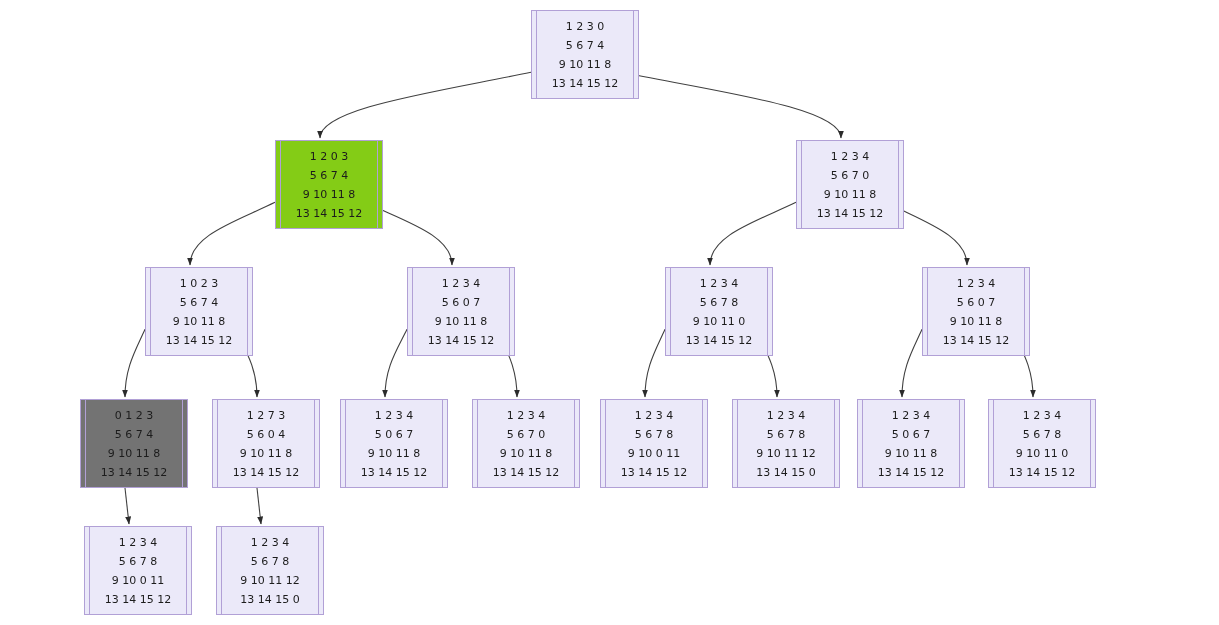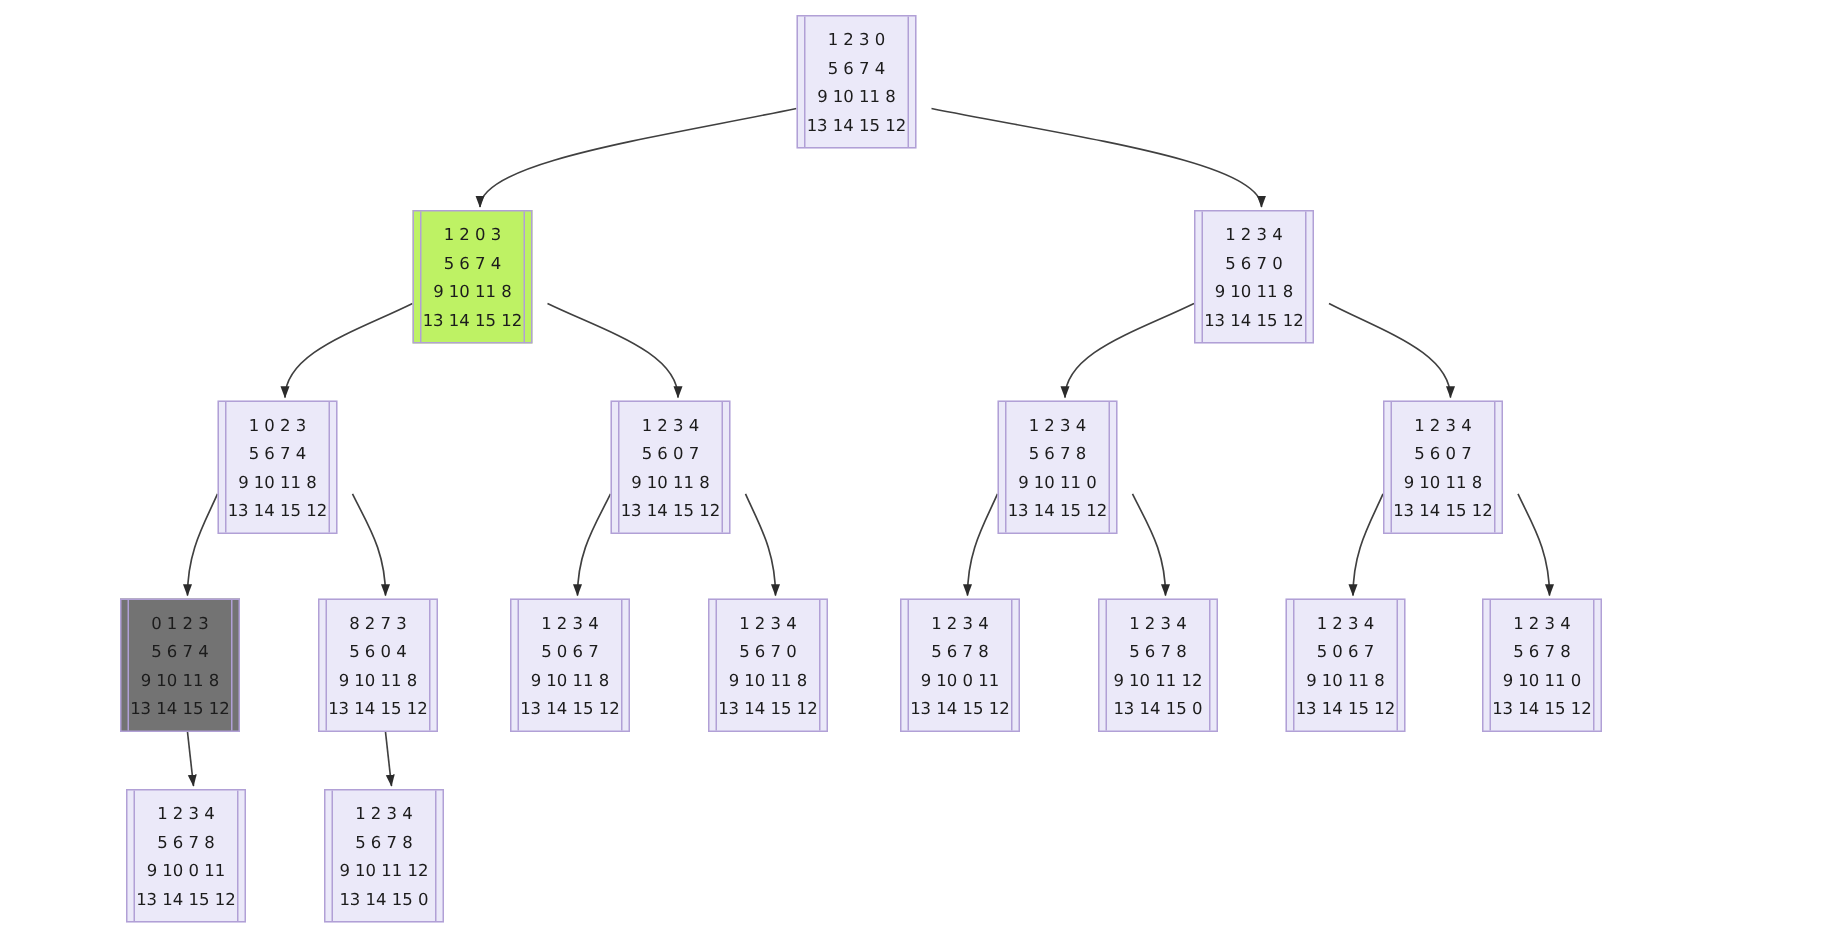--- a/index.html
+++ b/index.html
@@ -7,21 +7,21 @@
     position:relative;
     width:1219px;height:625px;
     background:#ffffff;
     overflow:hidden;
     font-family:"DejaVu Sans", sans-serif;
   }
   #edges{position:absolute;left:0;top:0;z-index:1;}
   .edge{fill:none;stroke:#404040;stroke-width:1.1px;}
   .node{
     position:absolute;
-    width:80px;height:89px;
+    width:108px;height:89px;
     box-sizing:border-box;
     background:#ebe9f9;
     border:1px solid #b1a0d6;
     z-index:2;
     display:flex;flex-direction:column;
     justify-content:center;align-items:center;
   }
   .node::before,.node::after{
     content:"";position:absolute;top:0;bottom:0;width:1px;background:#b1a0d6;
   }
@@ -58,21 +58,21 @@
       <path d="M1012,329.3 C1021.45,349.61 1033,367 1033,397" class="edge" marker-end="url(#arrow)" style="stroke: rgb(64, 64, 64);"></path>
       <path d="M125,488 L129,524" class="edge" marker-end="url(#arrow)" style="stroke: rgb(64, 64, 64);"></path>
       <path d="M257,488 L261,524" class="edge" marker-end="url(#arrow)" style="stroke: rgb(64, 64, 64);"></path>
     </svg>
 <div class="node" style="left: 531px; top: 10px; background: rgb(235, 233, 249); border-color: rgb(177, 160, 214);">
       <div class="row" style="color: rgb(28, 28, 28);">1 2 3 0</div>
       <div class="row" style="color: rgb(28, 28, 28);">5 6 7 4</div>
       <div class="row" style="color: rgb(28, 28, 28);">9 10 11 8</div>
       <div class="row" style="color: rgb(28, 28, 28);">13 14 15 12</div>
     </div>
-    <div class="node" style="left: 275px; top: 140px; background: #bef264; border-color: rgb(177, 160, 214);">
+    <div class="node" style="left: 275px; top: 140px; background: #84cc16; border-color: rgb(177, 160, 214);">
       <div class="row" style="color: rgb(28, 28, 28);">1 2 0 3</div>
       <div class="row" style="color: rgb(28, 28, 28);">5 6 7 4</div>
       <div class="row" style="color: rgb(28, 28, 28);">9 10 11 8</div>
       <div class="row" style="color: rgb(28, 28, 28);">13 14 15 12</div>
     </div>
     <div class="node" style="left: 796px; top: 140px; background: rgb(235, 233, 249); border-color: rgb(177, 160, 214);">
       <div class="row" style="color: rgb(28, 28, 28);">1 2 3 4</div>
       <div class="row" style="color: rgb(28, 28, 28);">5 6 7 0</div>
       <div class="row" style="color: rgb(28, 28, 28);">9 10 11 8</div>
       <div class="row" style="color: rgb(28, 28, 28);">13 14 15 12</div>
@@ -101,21 +101,21 @@
       <div class="row" style="color: rgb(28, 28, 28);">9 10 11 8</div>
       <div class="row" style="color: rgb(28, 28, 28);">13 14 15 12</div>
     </div>
     <div class="node" style="left: 80px; top: 399px; background: #737373; border-color: rgb(177, 160, 214);">
       <div class="row" style="color: rgb(28, 28, 28);">0 1 2 3</div>
       <div class="row" style="color: rgb(28, 28, 28);">5 6 7 4</div>
       <div class="row" style="color: rgb(28, 28, 28);">9 10 11 8</div>
       <div class="row" style="color: rgb(28, 28, 28);">13 14 15 12</div>
     </div>
     <div class="node" style="left: 212px; top: 399px; background: rgb(235, 233, 249); border-color: rgb(177, 160, 214);">
-      <div class="row" style="color: rgb(28, 28, 28);">8 2 7 3</div>
+      <div class="row" style="color: rgb(28, 28, 28);">1 2 7 3</div>
       <div class="row" style="color: rgb(28, 28, 28); text-align: center;">5 6 0 4</div>
       <div class="row" style="color: rgb(28, 28, 28);">9 10 11 8</div>
       <div class="row" style="color: rgb(28, 28, 28);">13 14 15 12</div>
     </div>
     <div class="node" style="left: 340px; top: 399px; background: rgb(235, 233, 249); border-color: rgb(177, 160, 214);">
       <div class="row" style="color: rgb(28, 28, 28);">1 2 3 4</div>
       <div class="row" style="color: rgb(28, 28, 28);">5 0 6 7</div>
       <div class="row" style="color: rgb(28, 28, 28);">9 10 11 8</div>
       <div class="row" style="color: rgb(28, 28, 28);">13 14 15 12</div>
     </div>

